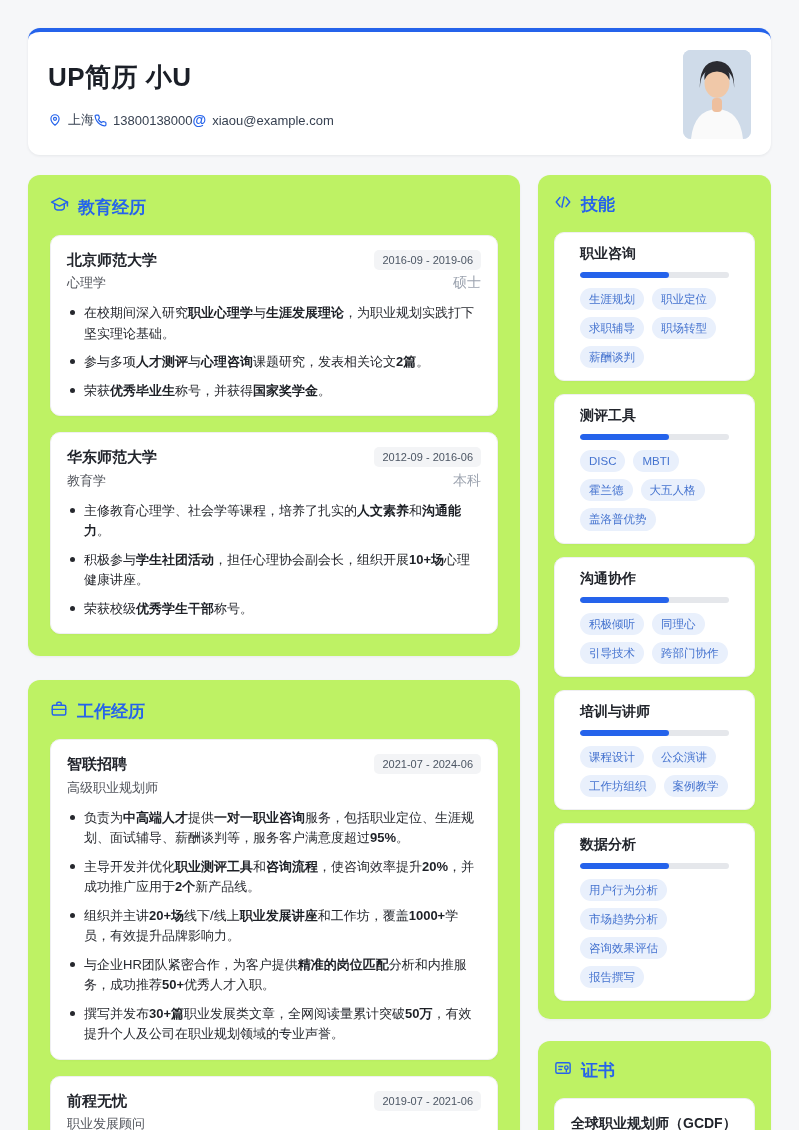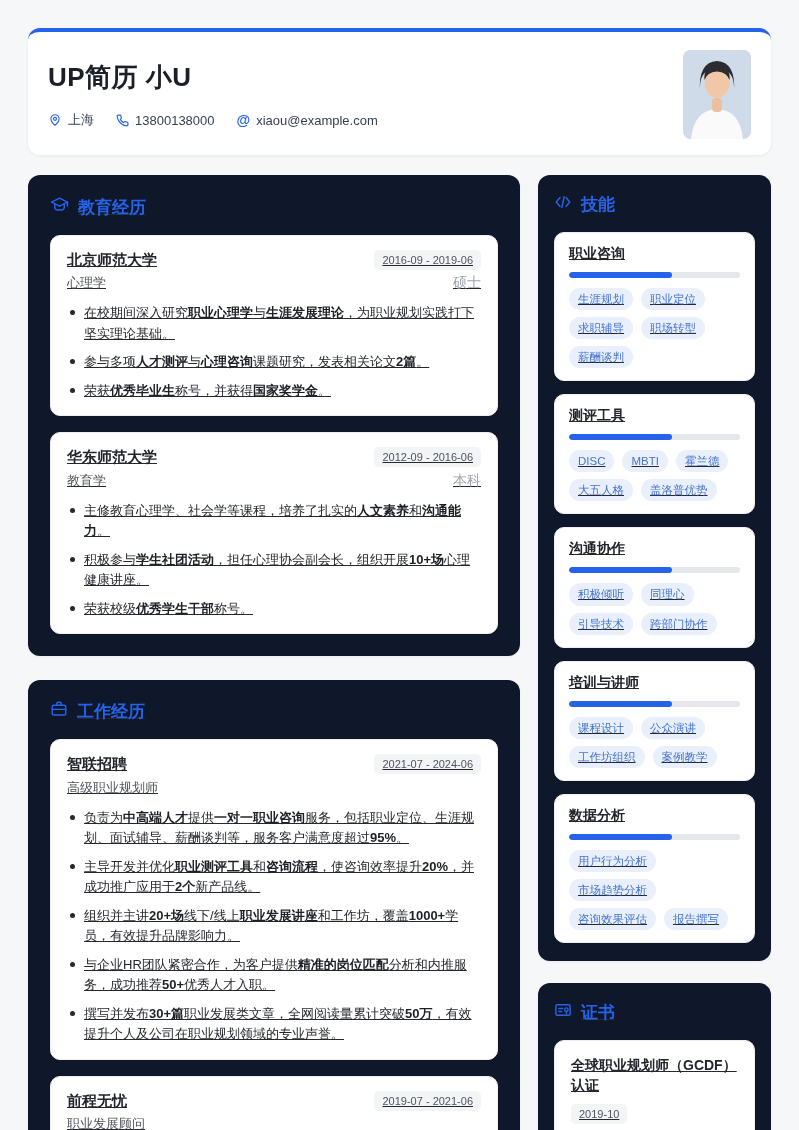--- a/index.html
+++ b/index.html
@@ -13,40 +13,39 @@
 
   
   .header-card {
     background:#fff; border-radius:12px; border-top:4px solid #2563eb;
     box-shadow:0 1px 3px rgba(15,23,42,.07);
     padding:18px 20px 6px 20px;
     display:flex; justify-content:space-between; align-items:flex-start;
     height:127px;
   }
   .name { font-size:26px; font-weight:700; color:#1b1f27; margin:10px 0 16px; letter-spacing:.5px; }
-  .contact-row { display:flex; align-items:center; gap:22px; }
+  .contact-row { display:flex; align-items:center; }
   .contact { display:flex; align-items:center; gap:6px; font-size:13px; color:#374151; }
   .contact svg { display:block; }
   .at-glyph { color:#2563eb; font-size:14px; font-weight:700; line-height:1; }
   .photo {
     width:68px; height:89px; border-radius:8px; overflow:hidden; flex-shrink:0;
     background:linear-gradient(180deg,#c9d6e6 0%,#dfe8f2 100%);
   }
   .photo svg { display:block; }
 
   
   .columns { display:flex; gap:18px; margin-top:20px; align-items:flex-start; }
   .col-left { width:492px; flex-shrink:0; }
   .col-right { width:233px; flex-shrink:0; }
 
   .panel {
-    background:#0f172a; border-radius:12px; padding:20px 22px 22px;
+    background:#bef264; border-radius:12px; padding:20px 22px 22px;
     box-shadow:0 1px 3px rgba(15,23,42,.05);
     margin-bottom:24px;
-    text-decoration:underline;
   }
   .col-right .panel { padding:18px 16px; margin-bottom:22px; }
   .panel:last-child { margin-bottom:0; }
   .panel-title {
     display:flex; align-items:center; gap:9px;
     color:#2563eb; font-weight:700; font-size:17px; margin-bottom:16px;
   }
   .panel-title svg { flex-shrink:0; }
 
   
@@ -73,21 +72,21 @@
   .bullets li:last-child { margin-bottom:0; }
   .bullets li::before {
     content:""; position:absolute; left:3px; top:7px;
     width:5px; height:5px; border-radius:50%; background:#26282e;
   }
   .bullets b { font-weight:700; color:#1d2026; }
 
   
   .skill-card {
     border:1px solid #efeff2; border-radius:10px; background:#fff;
-    padding:12px 14px; margin-bottom:13px;
+    padding:12px 25px; margin-bottom:13px;
     box-shadow:0 1px 2px rgba(15,23,42,.03);
   }
   .skill-card:last-child { margin-bottom:0; }
   .skill-name { font-size:14px; font-weight:700; color:#22252c; margin-bottom:9px; }
   .bar-track { height:6px; background:#e5e7eb; border-radius:3px; overflow:hidden; }
   .bar-fill { height:100%; background:#2563eb; border-radius:3px; }
   .tags { display:flex; flex-wrap:wrap; gap:7px 8px; margin-top:10px; }
   .tag {
     background:#e9f0fc; color:#4573cf; font-size:11.5px;
     padding:3px 9px; border-radius:999px; line-height:1.4; white-space:nowrap;

